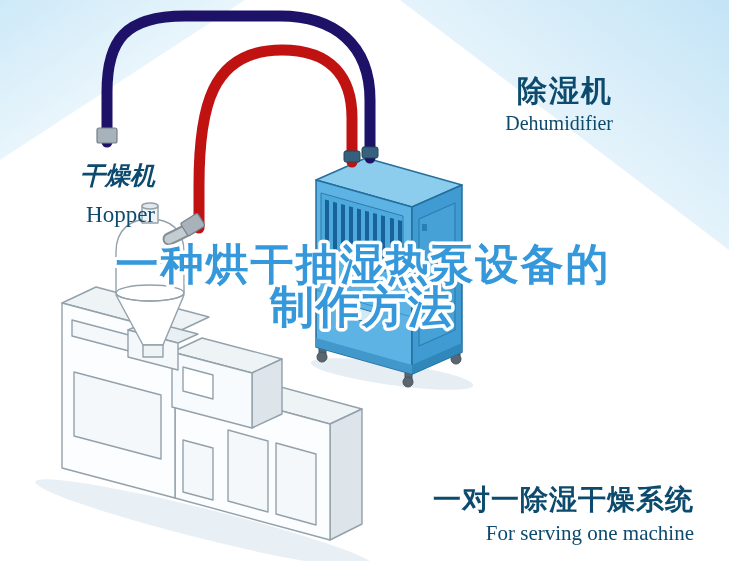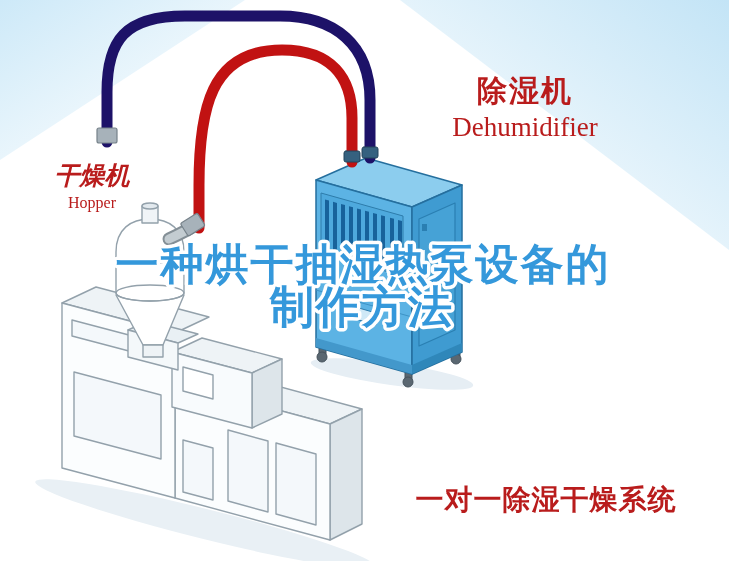--- a/index.html
+++ b/index.html
@@ -6,29 +6,29 @@
   html, body { background: #ffffff; }
   body { font-family: "DejaVu Sans", sans-serif; }
   .canvas {
     position: relative;
     width: 729px;
     height: 561px;
     background: #ffffff;
     overflow: hidden;
   }
   svg.scene { position: absolute; left: 0; top: 0; }
-  .label { position: absolute; text-align: center; color: #b91c1c; line-height: 1.15; }
+  .label { position: absolute; text-align: right; color: #0c4a6e; line-height: 1.15; }
   .label .cn { font-weight: bold; font-family: "DejaVu Sans", sans-serif; }
   .label .en { font-family: "Liberation Serif", serif; font-weight: normal; }
   .dryer-label { left: 29px; top: 162px; width: 126px; }
   .dryer-label .cn { font-size: 25px; font-style: italic; }
-  .dryer-label .en { font-size: 16px; margin-top: 3px; }
+  .dryer-label .en { font-size: 23px; margin-top: 11px; }
   .dehumidifier-label { left: 437px; top: 74px; width: 176px; }
   .dehumidifier-label .cn { font-size: 30px; letter-spacing: 2px; }
-  .dehumidifier-label .en { font-size: 27px; margin-top: 3px; }
+  .dehumidifier-label .en { font-size: 20px; margin-top: 3px; }
   .system-label { left: 398px; top: 455px; width: 296px; }
   .system-label .cn { font-size: 28px; letter-spacing: 1px; margin-top: 29px; }
   .system-label .en { font-size: 21px; margin-top: 5px; }
 </style>
 </head>
 <body>
 
 <div class="canvas">
 
   <svg class="scene" width="729" height="561" viewBox="0 0 729 561" xmlns="http://www.w3.org/2000/svg">
@@ -153,15 +153,16 @@
     <div class="en">Hopper</div>
   </div>
 
   <div class="label dehumidifier-label">
     <div class="cn">除湿机</div>
     <div class="en">Dehumidifier</div>
   </div>
 
   <div class="label system-label">
     <div class="cn">一对一除湿干燥系统</div>
+    <div class="en">For serving one machine</div>
   </div>
 
 </div>
 
 </body></html>

